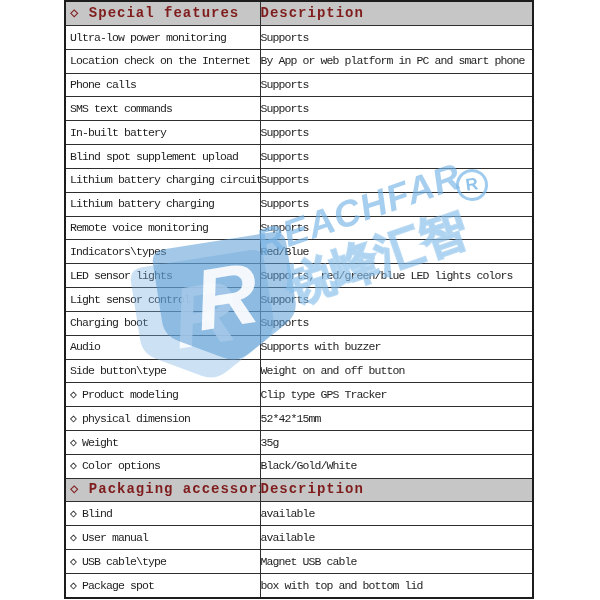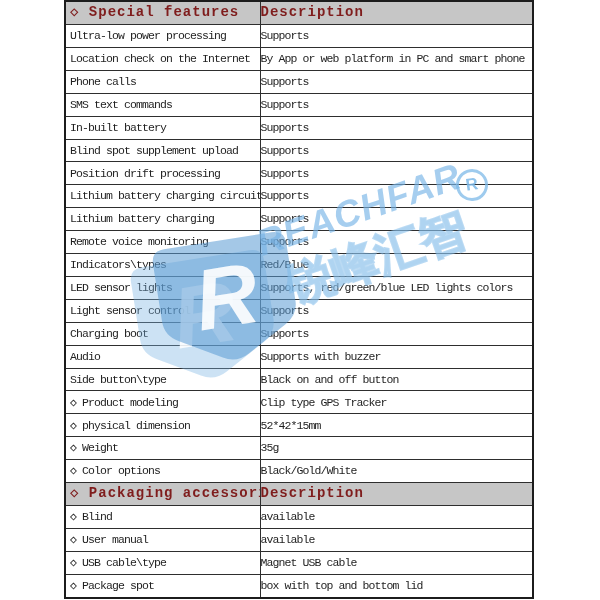--- a/index.html
+++ b/index.html
@@ -69,21 +69,21 @@
         <tr class="sec">
           <td class="c1">
             <div class="cellc">◇ Special features</div>
           </td>
           <td class="c2">
             <div class="cellc">Description</div>
           </td>
         </tr>
         <tr>
           <td class="c1">
-            <div class="cellc">Ultra-low power processing</div>
+            <div class="cellc">Ultra-low power monitoring</div>
           </td>
           <td class="c2">
             <div class="cellc">Supports</div>
           </td>
         </tr>
         <tr>
           <td class="c1">
             <div class="cellc">Location check on the Internet</div>
           </td>
           <td class="c2">
@@ -110,28 +110,20 @@
           <td class="c1">
             <div class="cellc">In-built battery</div>
           </td>
           <td class="c2">
             <div class="cellc">Supports</div>
           </td>
         </tr>
         <tr>
           <td class="c1">
             <div class="cellc">Blind spot supplement upload</div>
-          </td>
-          <td class="c2">
-            <div class="cellc">Supports</div>
-          </td>
-        </tr>
-        <tr>
-          <td class="c1">
-            <div class="cellc">Position drift processing</div>
           </td>
           <td class="c2">
             <div class="cellc">Supports</div>
           </td>
         </tr>
         <tr>
           <td class="c1">
             <div class="cellc">Lithium battery charging circuit</div>
           </td>
           <td class="c2">
@@ -193,21 +185,21 @@
           </td>
           <td class="c2">
             <div class="cellc">Supports with buzzer</div>
           </td>
         </tr>
         <tr>
           <td class="c1">
             <div class="cellc">Side button\type</div>
           </td>
           <td class="c2">
-            <div class="cellc">Black on and off button</div>
+            <div class="cellc">Weight on and off button</div>
           </td>
         </tr>
         <tr>
           <td class="c1">
             <div class="cellc">◇ Product modeling</div>
           </td>
           <td class="c2">
             <div class="cellc">Clip type GPS Tracker</div>
           </td>
         </tr>

